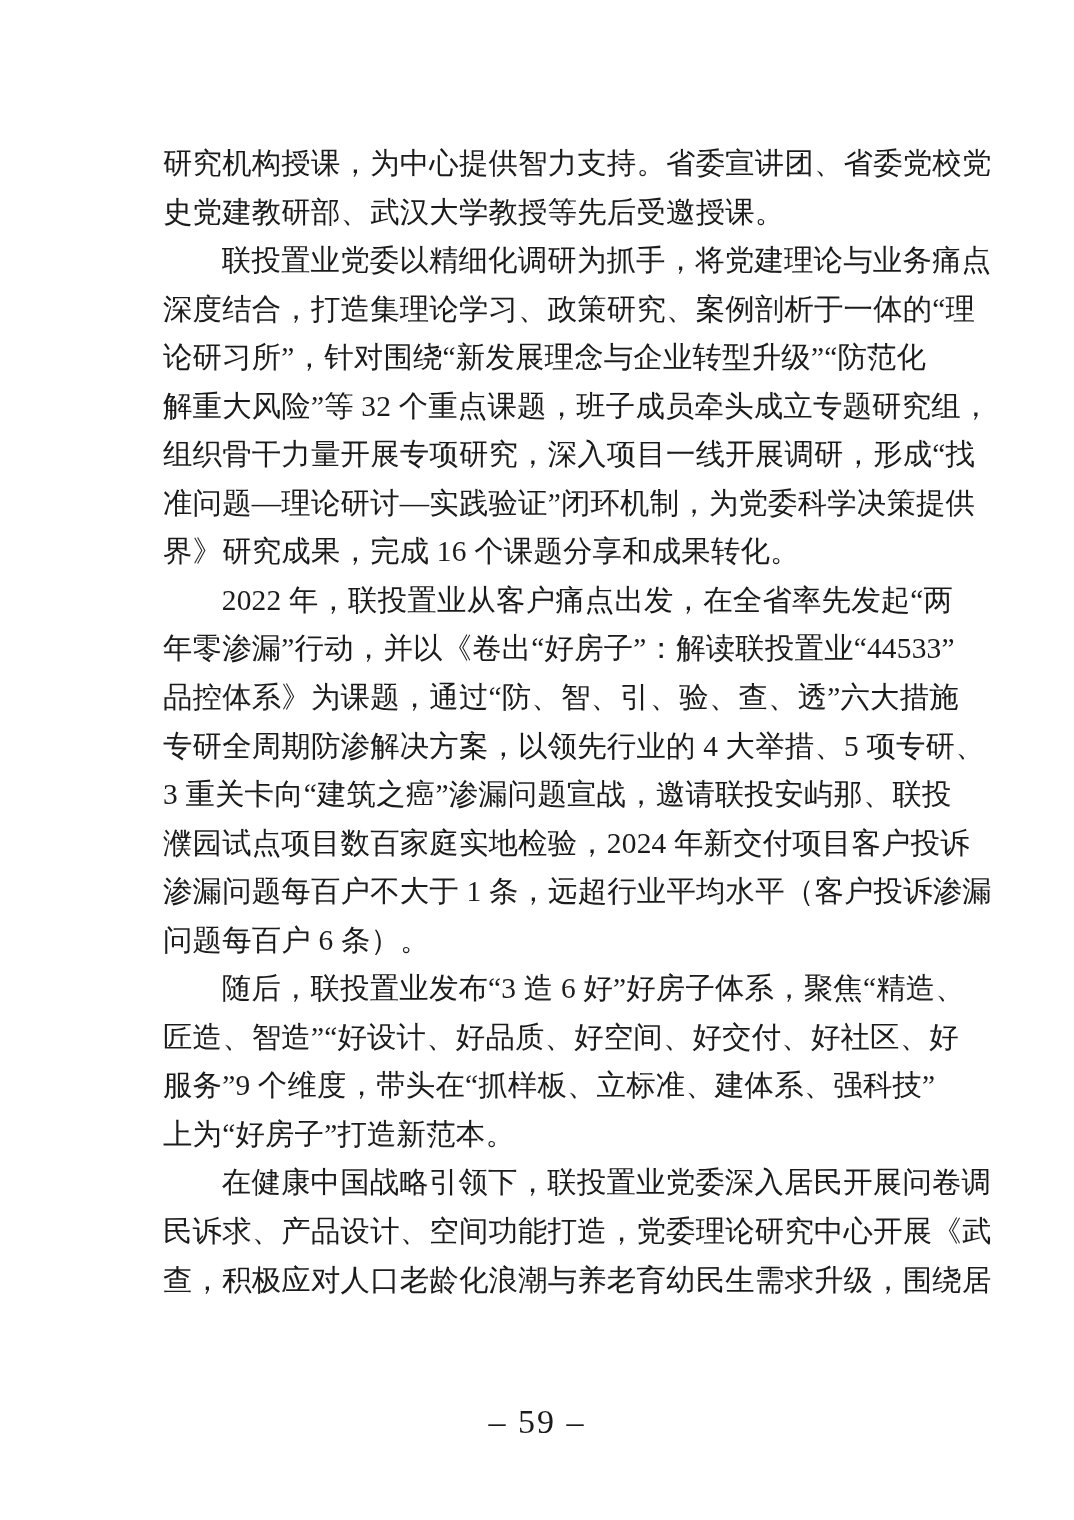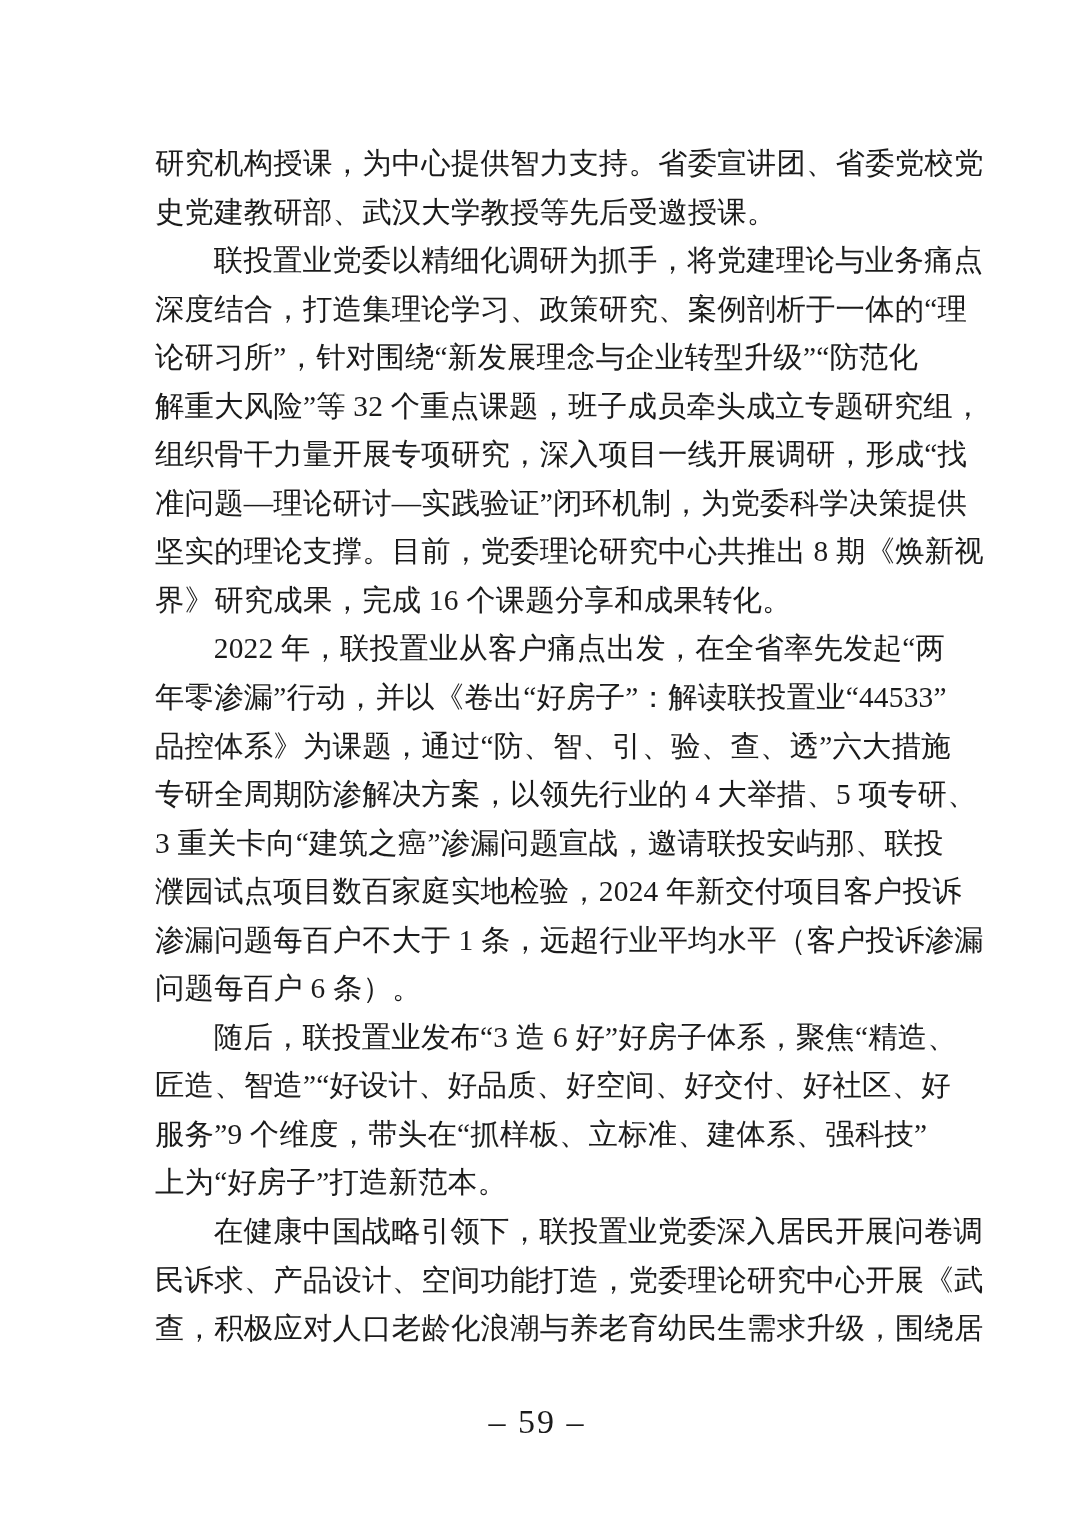--- a/index.html
+++ b/index.html
@@ -8,21 +8,21 @@
     width: 1074px;
     height: 1520px;
     background: #ffffff;
     font-family: "Liberation Serif", "DejaVu Serif", serif;
     color: #1b1b1b;
     overflow: hidden;
     margin: 0 auto;
   }
   .body-text {
     position: absolute;
-    left: 155px;
+    left: 163px;
     top: 139px;
     width: 748px;
   }
   .line {
     font-size: 29.4px;
     line-height: 48.55px;
     height: 48.55px;
     letter-spacing: 0.2px;
     white-space: nowrap;
     text-align: justify;
@@ -54,21 +54,20 @@
 <div class="page">
   <div class="body-text" id="text-lines">
       <div class="line">研究机构授课，为中心提供智力支持。省委宣讲团、省委党校党</div>
       <div class="line end">史党建教研部、武汉大学教授等先后受邀授课。</div>
       <div class="line indent">联投置业党委以精细化调研为抓手，将党建理论与业务痛点</div>
       <div class="line">深度结合，打造集理论学习、政策研究、案例剖析于一体的“理</div>
       <div class="line">论研习所”，针对围绕“新发展理念与企业转型升级”“防范化</div>
       <div class="line">解重大风险”等 32 个重点课题，班子成员牵头成立专题研究组，</div>
       <div class="line">组织骨干力量开展专项研究，深入项目一线开展调研，形成“找</div>
       <div class="line">准问题—理论研讨—实践验证”闭环机制，为党委科学决策提供</div>
-      <div class="line">坚实的理论支撑。目前，党委理论研究中心共推出 8 期《焕新视</div>
       <div class="line end">界》研究成果，完成 16 个课题分享和成果转化。</div>
       <div class="line indent">2022 年，联投置业从客户痛点出发，在全省率先发起“两</div>
       <div class="line">年零渗漏”行动，并以《卷出“好房子”：解读联投置业“44533”</div>
       <div class="line">品控体系》为课题，通过“防、智、引、验、查、透”六大措施</div>
       <div class="line">专研全周期防渗解决方案，以领先行业的 4 大举措、5 项专研、</div>
       <div class="line">3 重关卡向“建筑之癌”渗漏问题宣战，邀请联投安屿那、联投</div>
       <div class="line">濮园试点项目数百家庭实地检验，2024 年新交付项目客户投诉</div>
       <div class="line">渗漏问题每百户不大于 1 条，远超行业平均水平（客户投诉渗漏</div>
       <div class="line end">问题每百户 6 条）。</div>
       <div class="line indent">随后，联投置业发布“3 造 6 好”好房子体系，聚焦“精造、</div>

